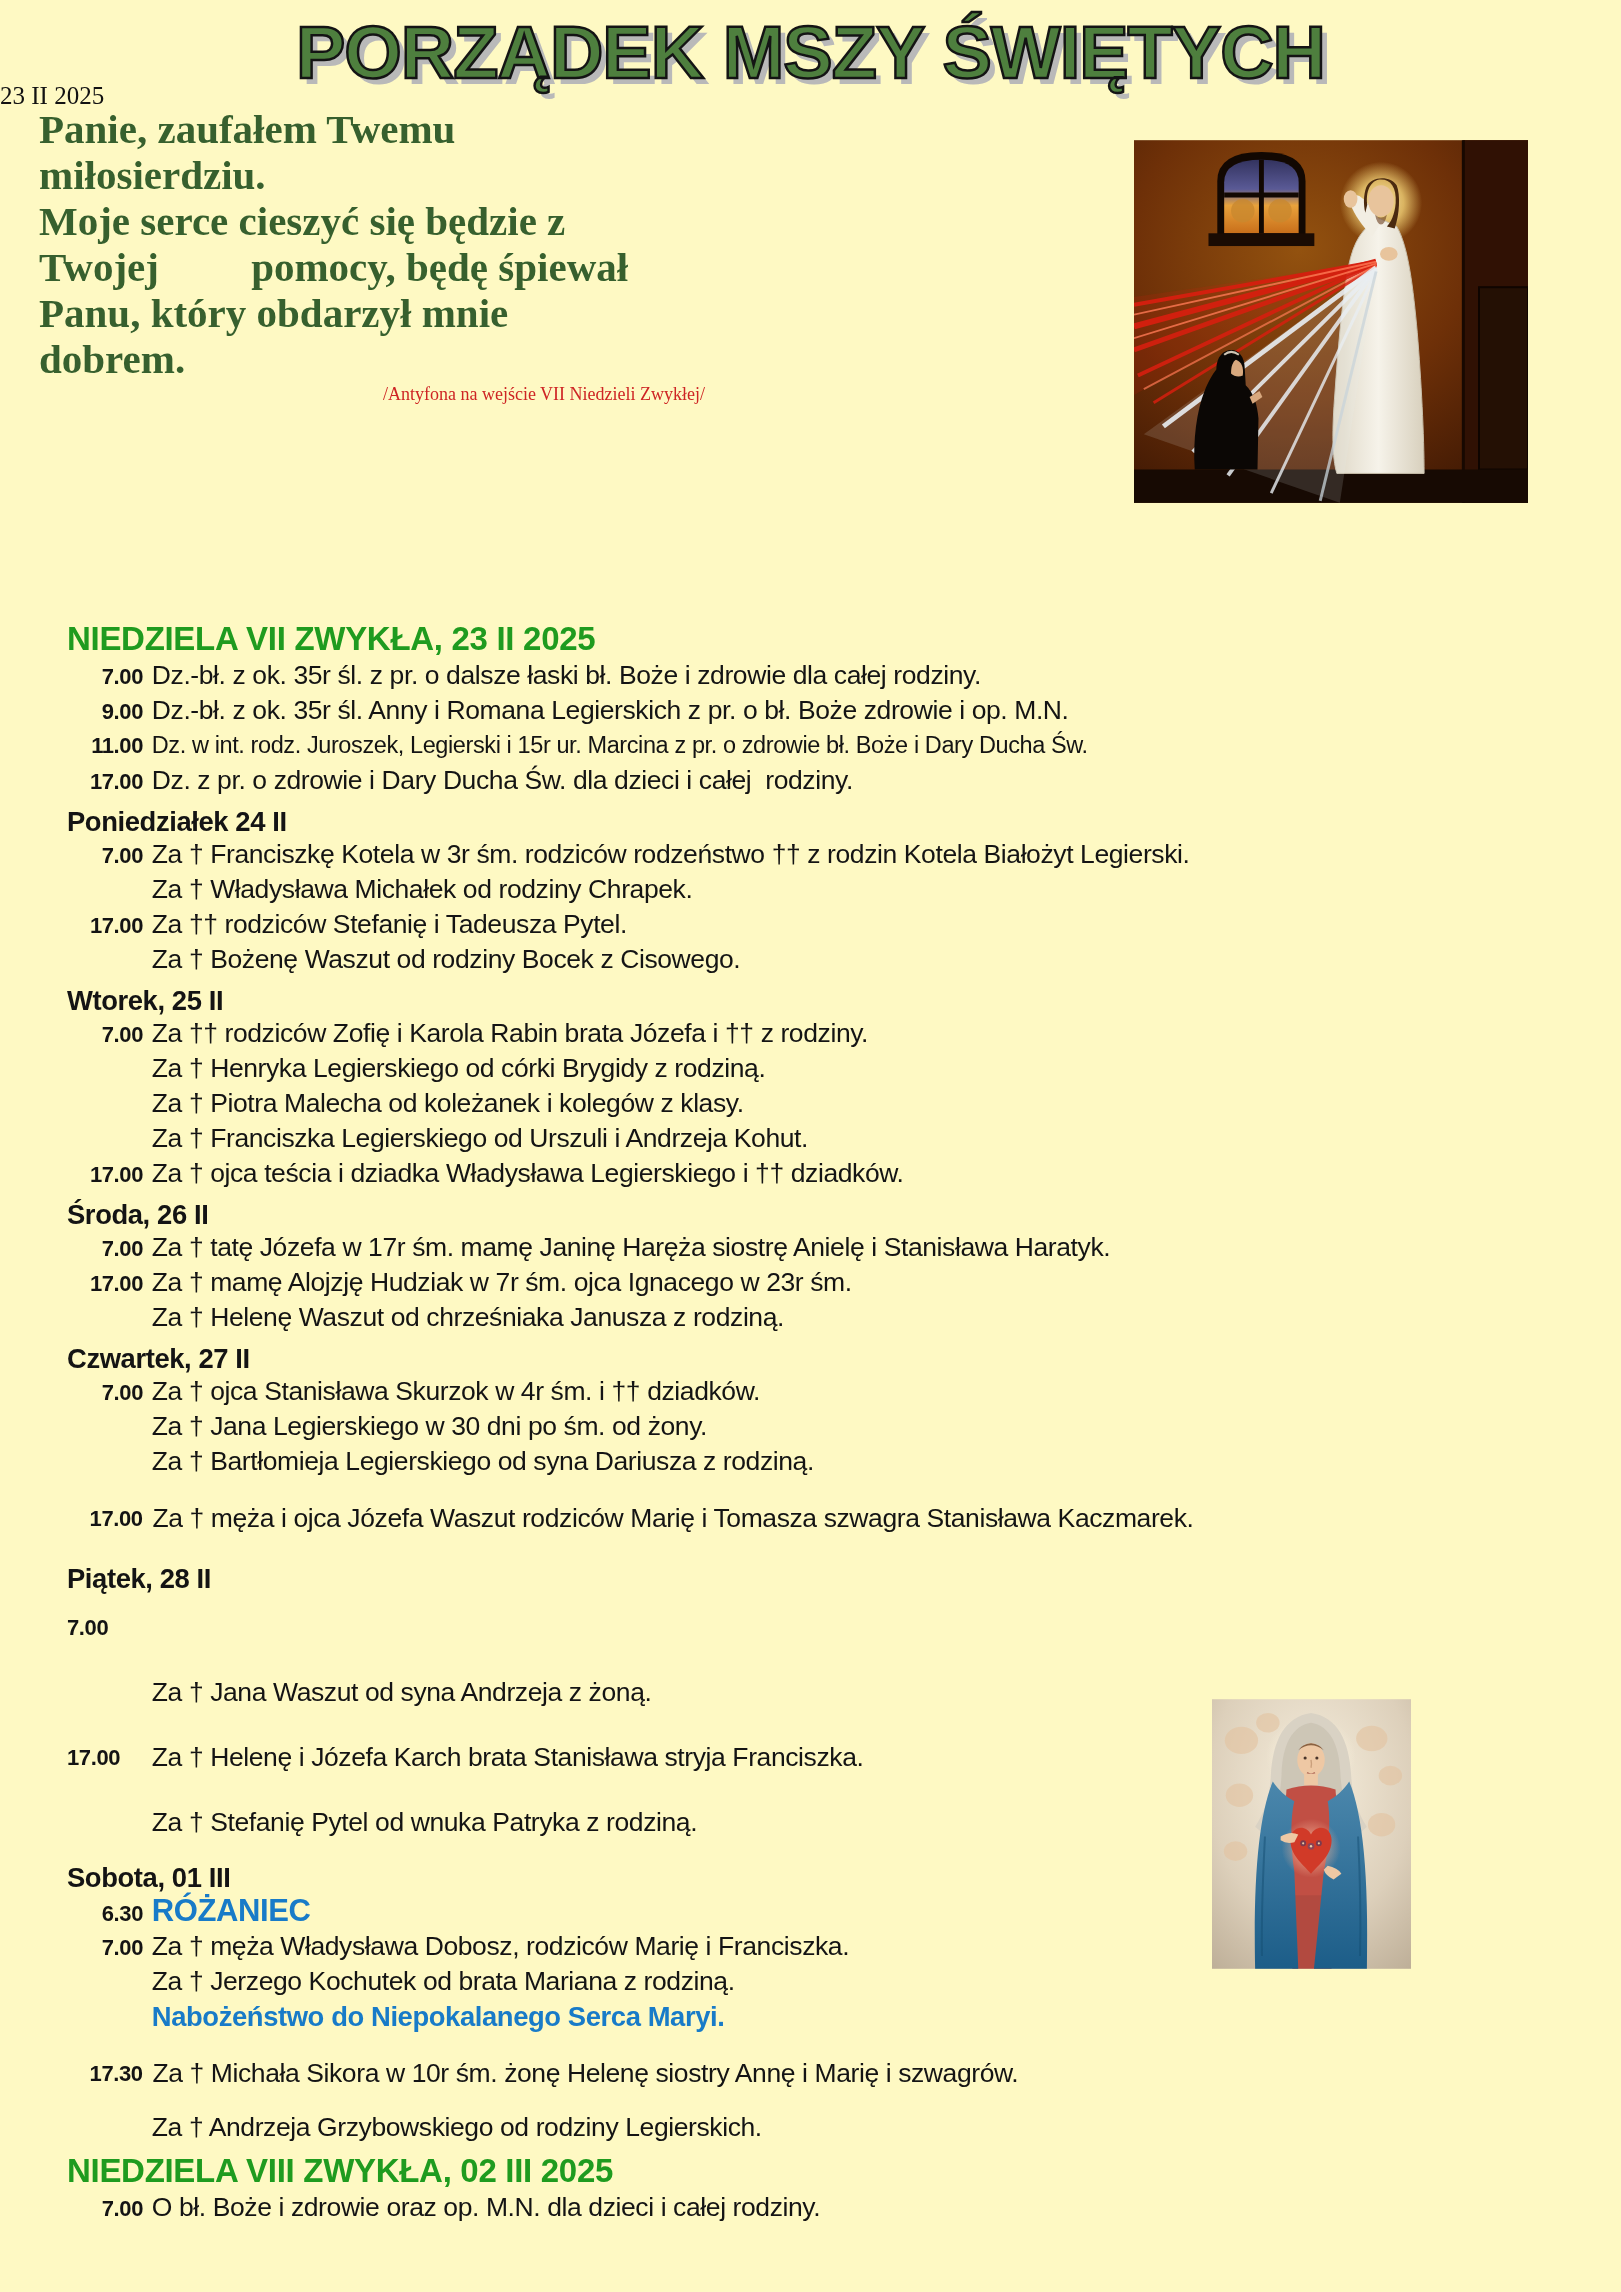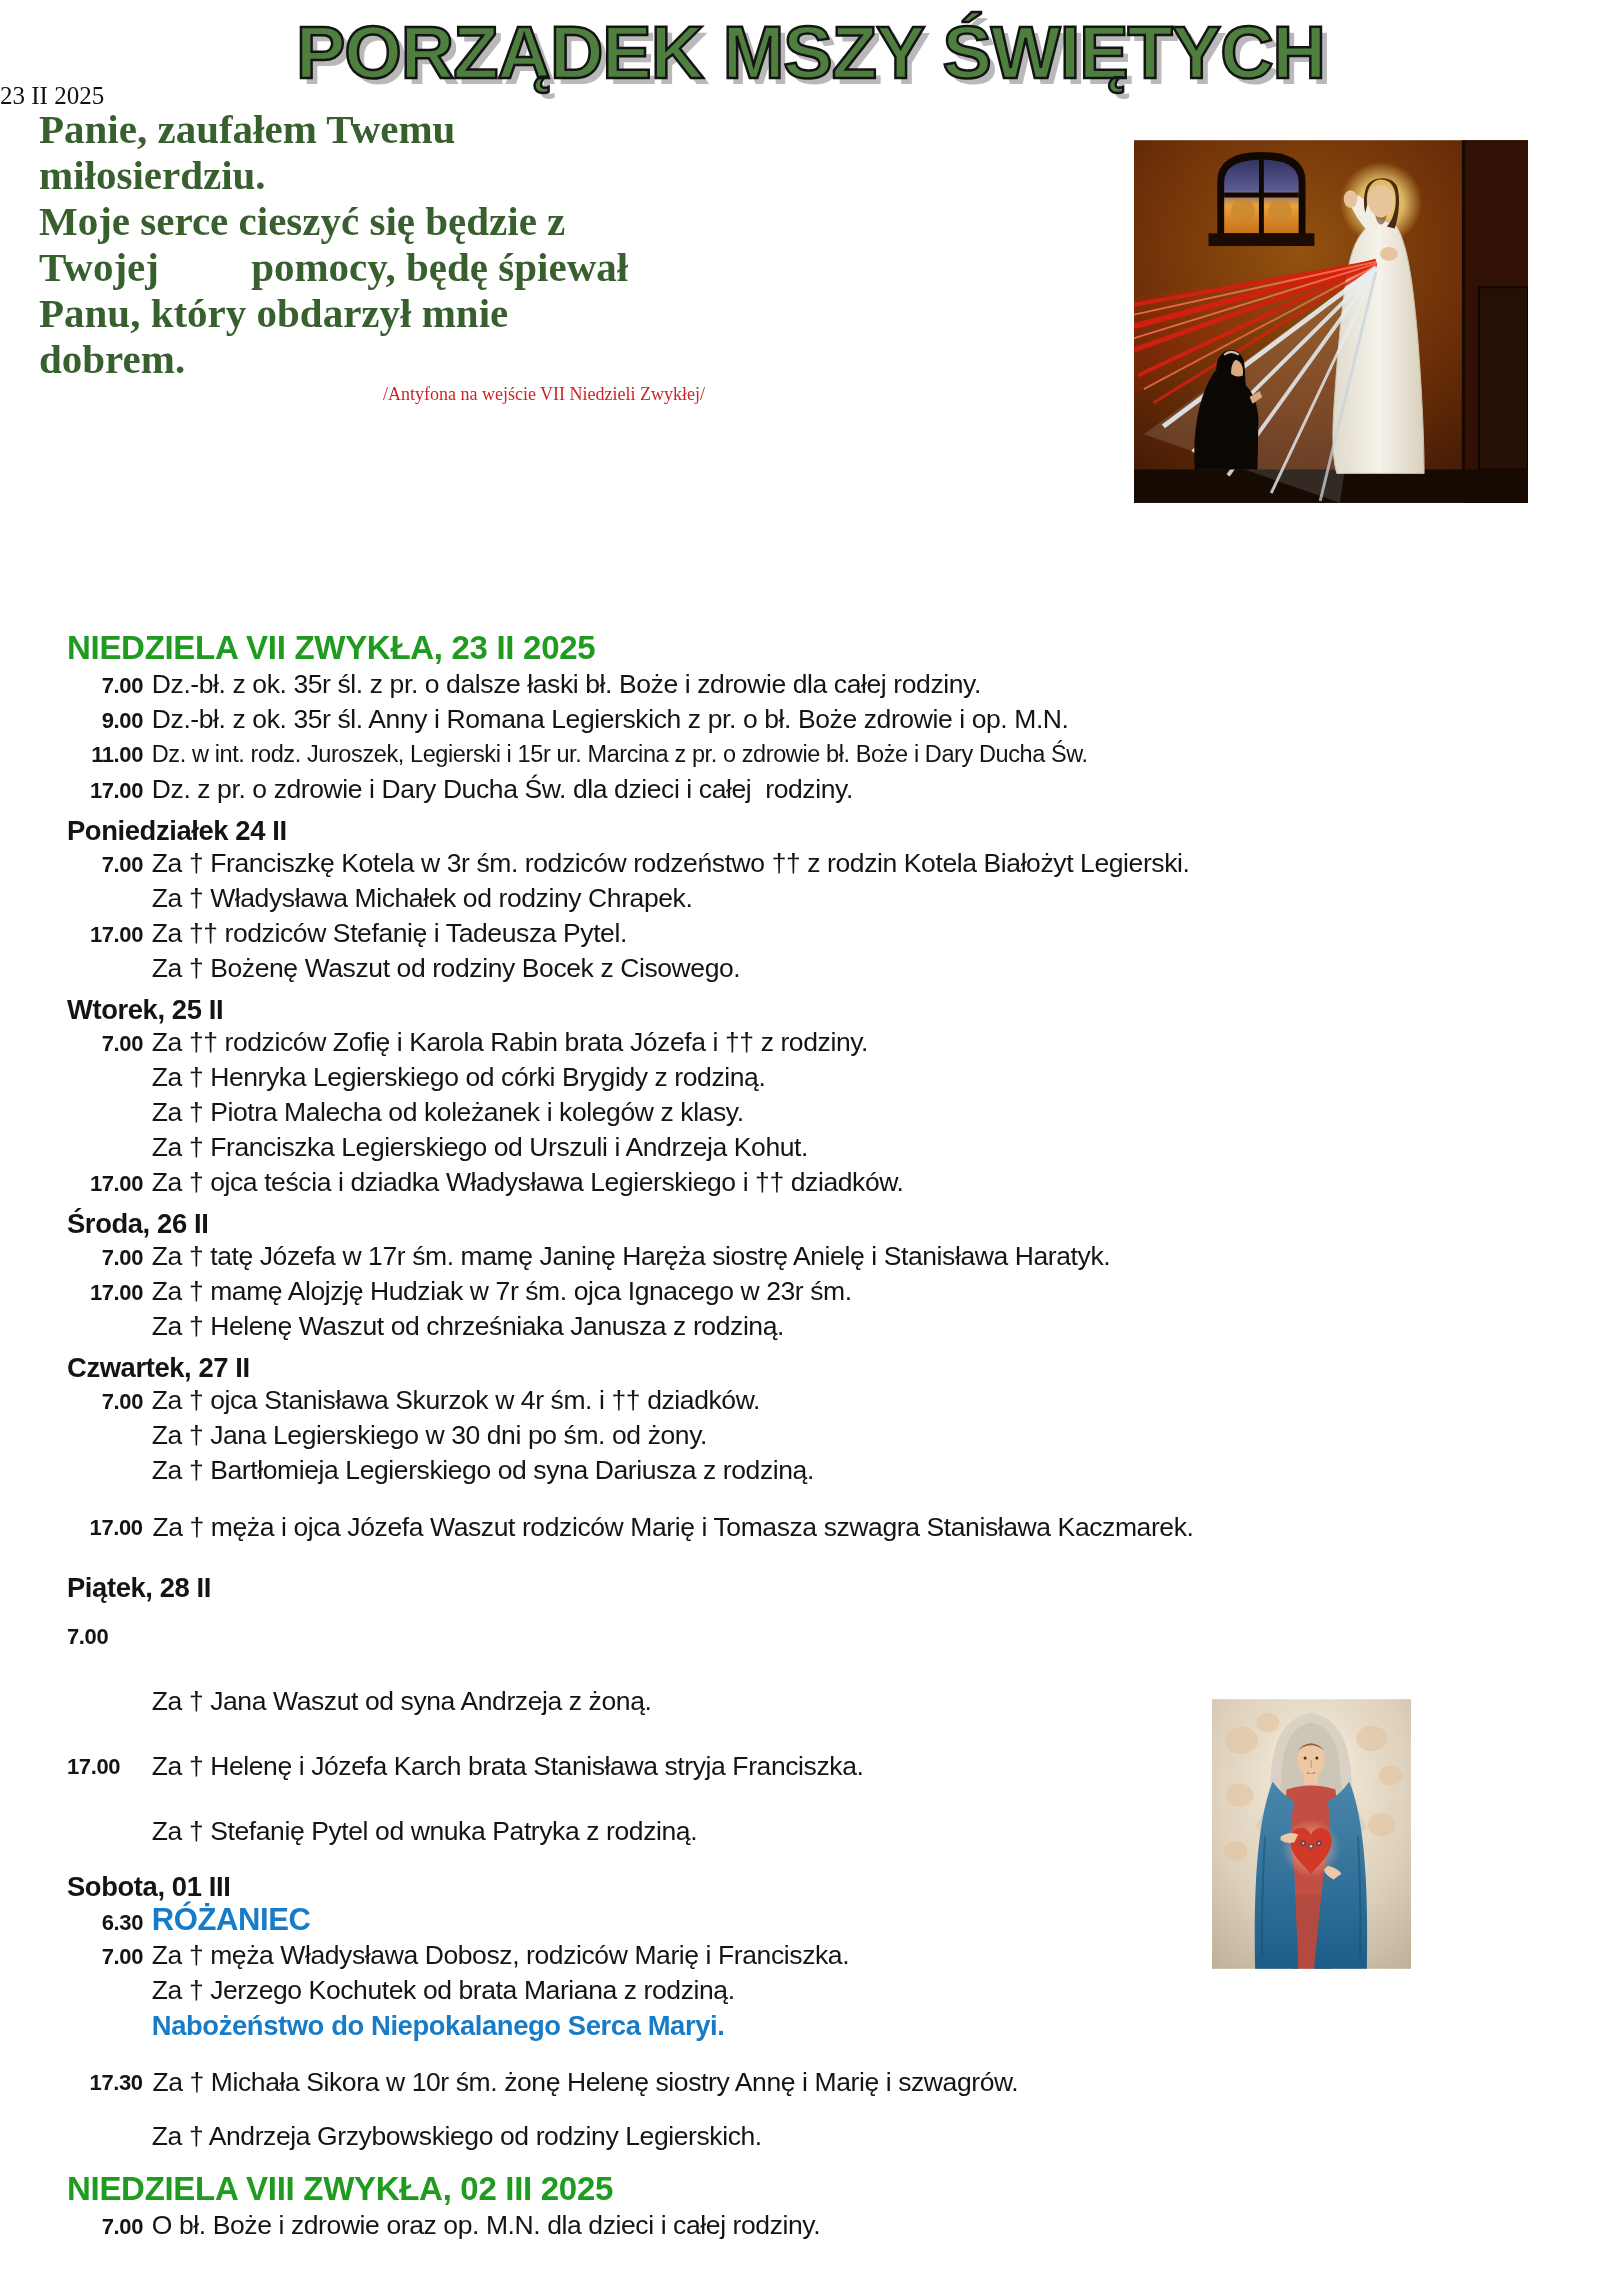--- a/index.html
+++ b/index.html
@@ -8,21 +8,21 @@
     --title-shadow:#b9b9b9;
     --quote-green:#37602e;
     --section-green:#1f9b1f;
     --antiphon-red:#ce2424;
     --devotion-blue:#187bc8;
     --ink:#141414;
   }
   *{box-sizing:border-box;margin:0;padding:0;}
   html,body{background:#e9e9e9;}
   .page{
-    position:relative;width:1621px;height:2293px;background:#ffffff;
+    position:relative;width:1621px;height:2293px;background:#fef9c3;
     font-family:"Liberation Sans","DejaVu Sans",sans-serif;color:var(--ink);
     overflow:hidden;margin:0 auto;
   }
   
   .title{
     position:absolute;left:0;top:15.7px;width:100%;text-align:center;
     font-size:74px;font-weight:700;letter-spacing:-1px;line-height:1;
     color:var(--title-green);
     -webkit-text-stroke:2.5px var(--title-outline);
     text-shadow:5.9px 5.9px 0 var(--title-shadow);
@@ -49,21 +49,21 @@
   .img-mary{position:absolute;left:1212px;top:1699px;width:199px;height:270px;}
   .img-divine-mercy svg,.img-mary svg{display:block;width:100%;height:100%;}
   
   .schedule{position:absolute;left:67px;top:614px;width:1509px;}
   .row{display:flex;align-items:baseline;line-height:33px;letter-spacing:-0.4px;}
   .row .time{flex:none;width:76px;text-align:right;font-weight:700;font-size:22px;}
   .row .text{margin-left:8.8px;font-size:26.5px;white-space:pre-wrap;}
   .row.small .text{font-size:23.5px;}
   .row.mass{min-height:35px;}
   .row.day{min-height:39px;padding-top:5.9px;}
-  .row.sunday{min-height:45px;padding-top:7.8px;margin-top:9px;}
+  .row.sunday{min-height:45px;padding-top:7.8px;}
   .row.day .daytext{font-weight:700;font-size:27.4px;}
   .row.sunday .daytext{font-weight:700;font-size:33px;color:var(--section-green);letter-spacing:-0.3px;}
   .row.mass-wrap{min-height:76px;align-items:center;}
   .row.mass-wrap .time{width:55px;margin-left:21.6px;text-align:center;word-break:break-all;line-height:33px;}
   .row.mass-left{min-height:65px;align-items:center;}
   .row.mass-left .time{text-align:left;}
   .row.mass-rosary .text{color:var(--devotion-blue);font-weight:700;font-size:31px;}
   .row.blue-line .text{color:var(--devotion-blue);font-weight:700;font-size:27.4px;}
 </style>
 </head>

